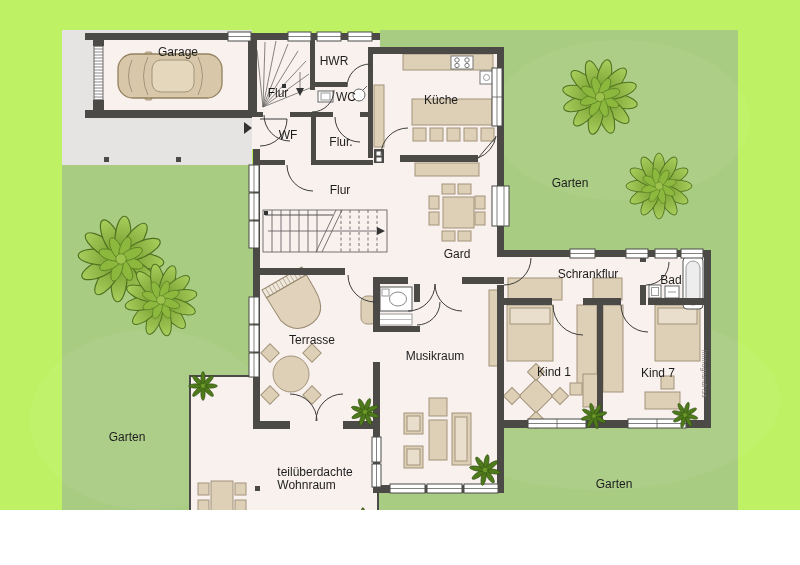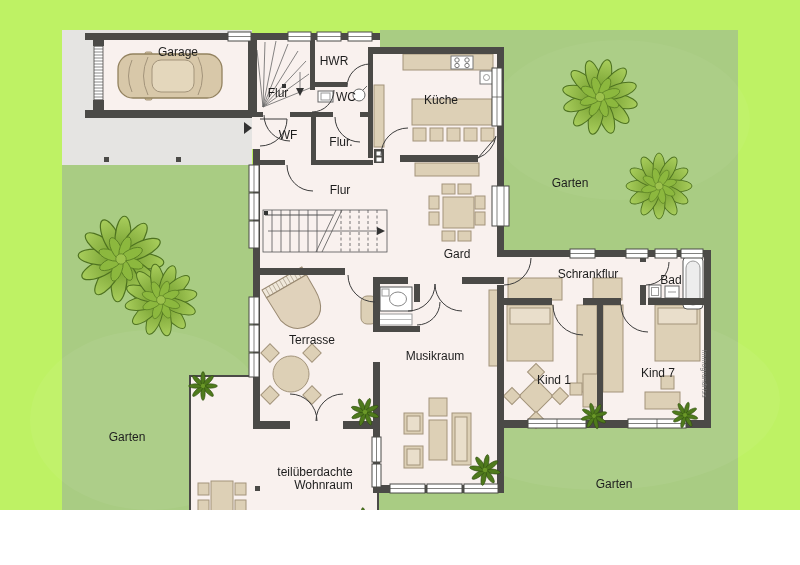--- a/index.html
+++ b/index.html
@@ -1,21 +1,21 @@
 <!DOCTYPE html>
 <html><head>
 <meta charset="utf-8">
 <style>
   html,body{margin:0;padding:0;background:#ffffff;}
   #plan{position:relative;width:800px;height:510px;background:#bef264;overflow:hidden;
         font-family:"Liberation Sans", sans-serif;}
   #plan svg{position:absolute;left:0;top:0;}
   .lbl{position:absolute;transform:translate(-50%,-50%);font-size:12px;color:#1d1d1d;
        white-space:nowrap;line-height:13px;z-index:5;}
-  .lbl.terr{text-align:right;}
+  .lbl.terr{text-align:left;}
   .watermark{position:absolute;left:701px;top:350px;height:64px;writing-mode:vertical-rl;
        font-size:6.5px;color:#7d7d7d;letter-spacing:0.4px;z-index:6;}
 </style>
 </head>
 <body>
 
 <div id="plan">
 <svg width="800" height="565" viewBox="0 0 800 565">
   <defs>
     <linearGradient id="leafGrad" x1="0" y1="0" x2="1" y2="0">
@@ -358,19 +358,19 @@
   <div class="lbl" style="left:441px;top:100px">Küche</div>
   <div class="lbl" style="left:288px;top:135px">WF</div>
   <div class="lbl" style="left:341px;top:142px">Flur.</div>
   <div class="lbl" style="left:340px;top:190px">Flur</div>
   <div class="lbl" style="left:457px;top:254px">Gard</div>
   <div class="lbl" style="left:570px;top:183px">Garten</div>
   <div class="lbl" style="left:588px;top:274px">Schrankflur</div>
   <div class="lbl" style="left:671px;top:280px">Bad</div>
   <div class="lbl" style="left:312px;top:340px">Terrasse</div>
   <div class="lbl" style="left:435px;top:356px">Musikraum</div>
-  <div class="lbl" style="left:554px;top:380px">Kind 1</div>
+  <div class="lbl" style="left:554px;top:372px">Kind 1</div>
   <div class="lbl" style="left:658px;top:373px">Kind 7</div>
   <div class="lbl" style="left:127px;top:437px">Garten</div>
   <div class="lbl terr" style="left:315px;top:479px"><span>teilüberdachte</span><br><span>Wohnraum</span></div>
   <div class="lbl" style="left:614px;top:484px">Garten</div>
   <div class="watermark">immogrundriss</div>
 </div>
 
 </body></html>

